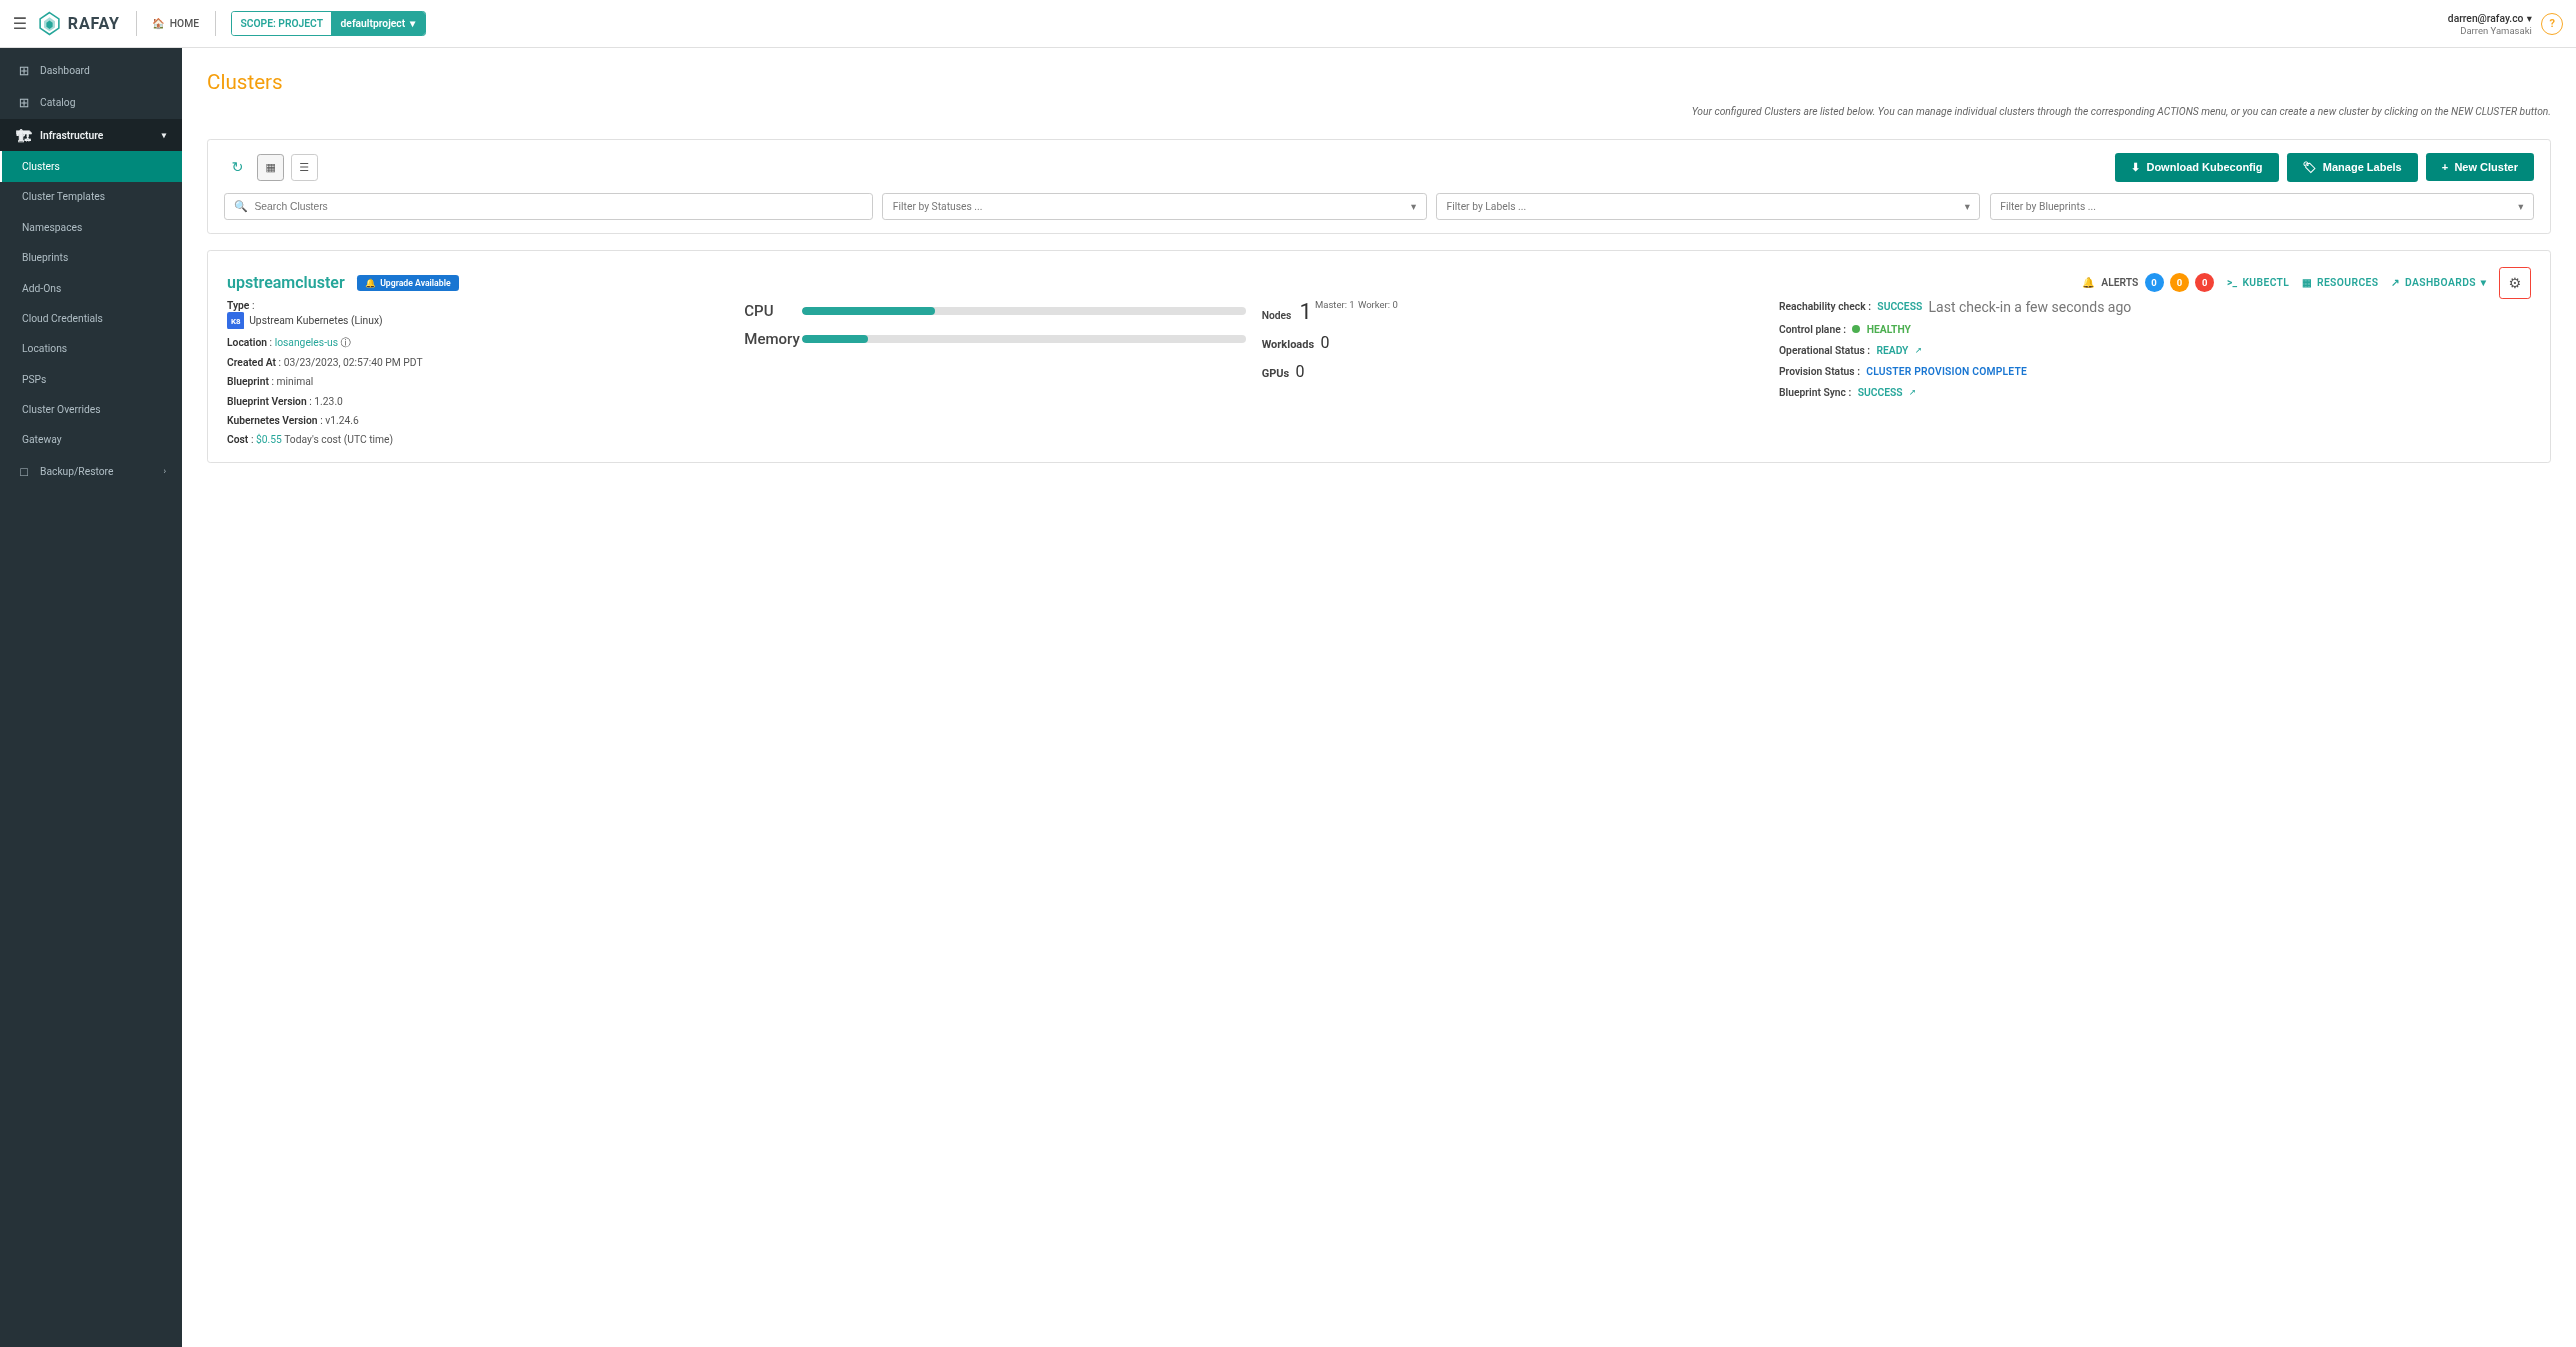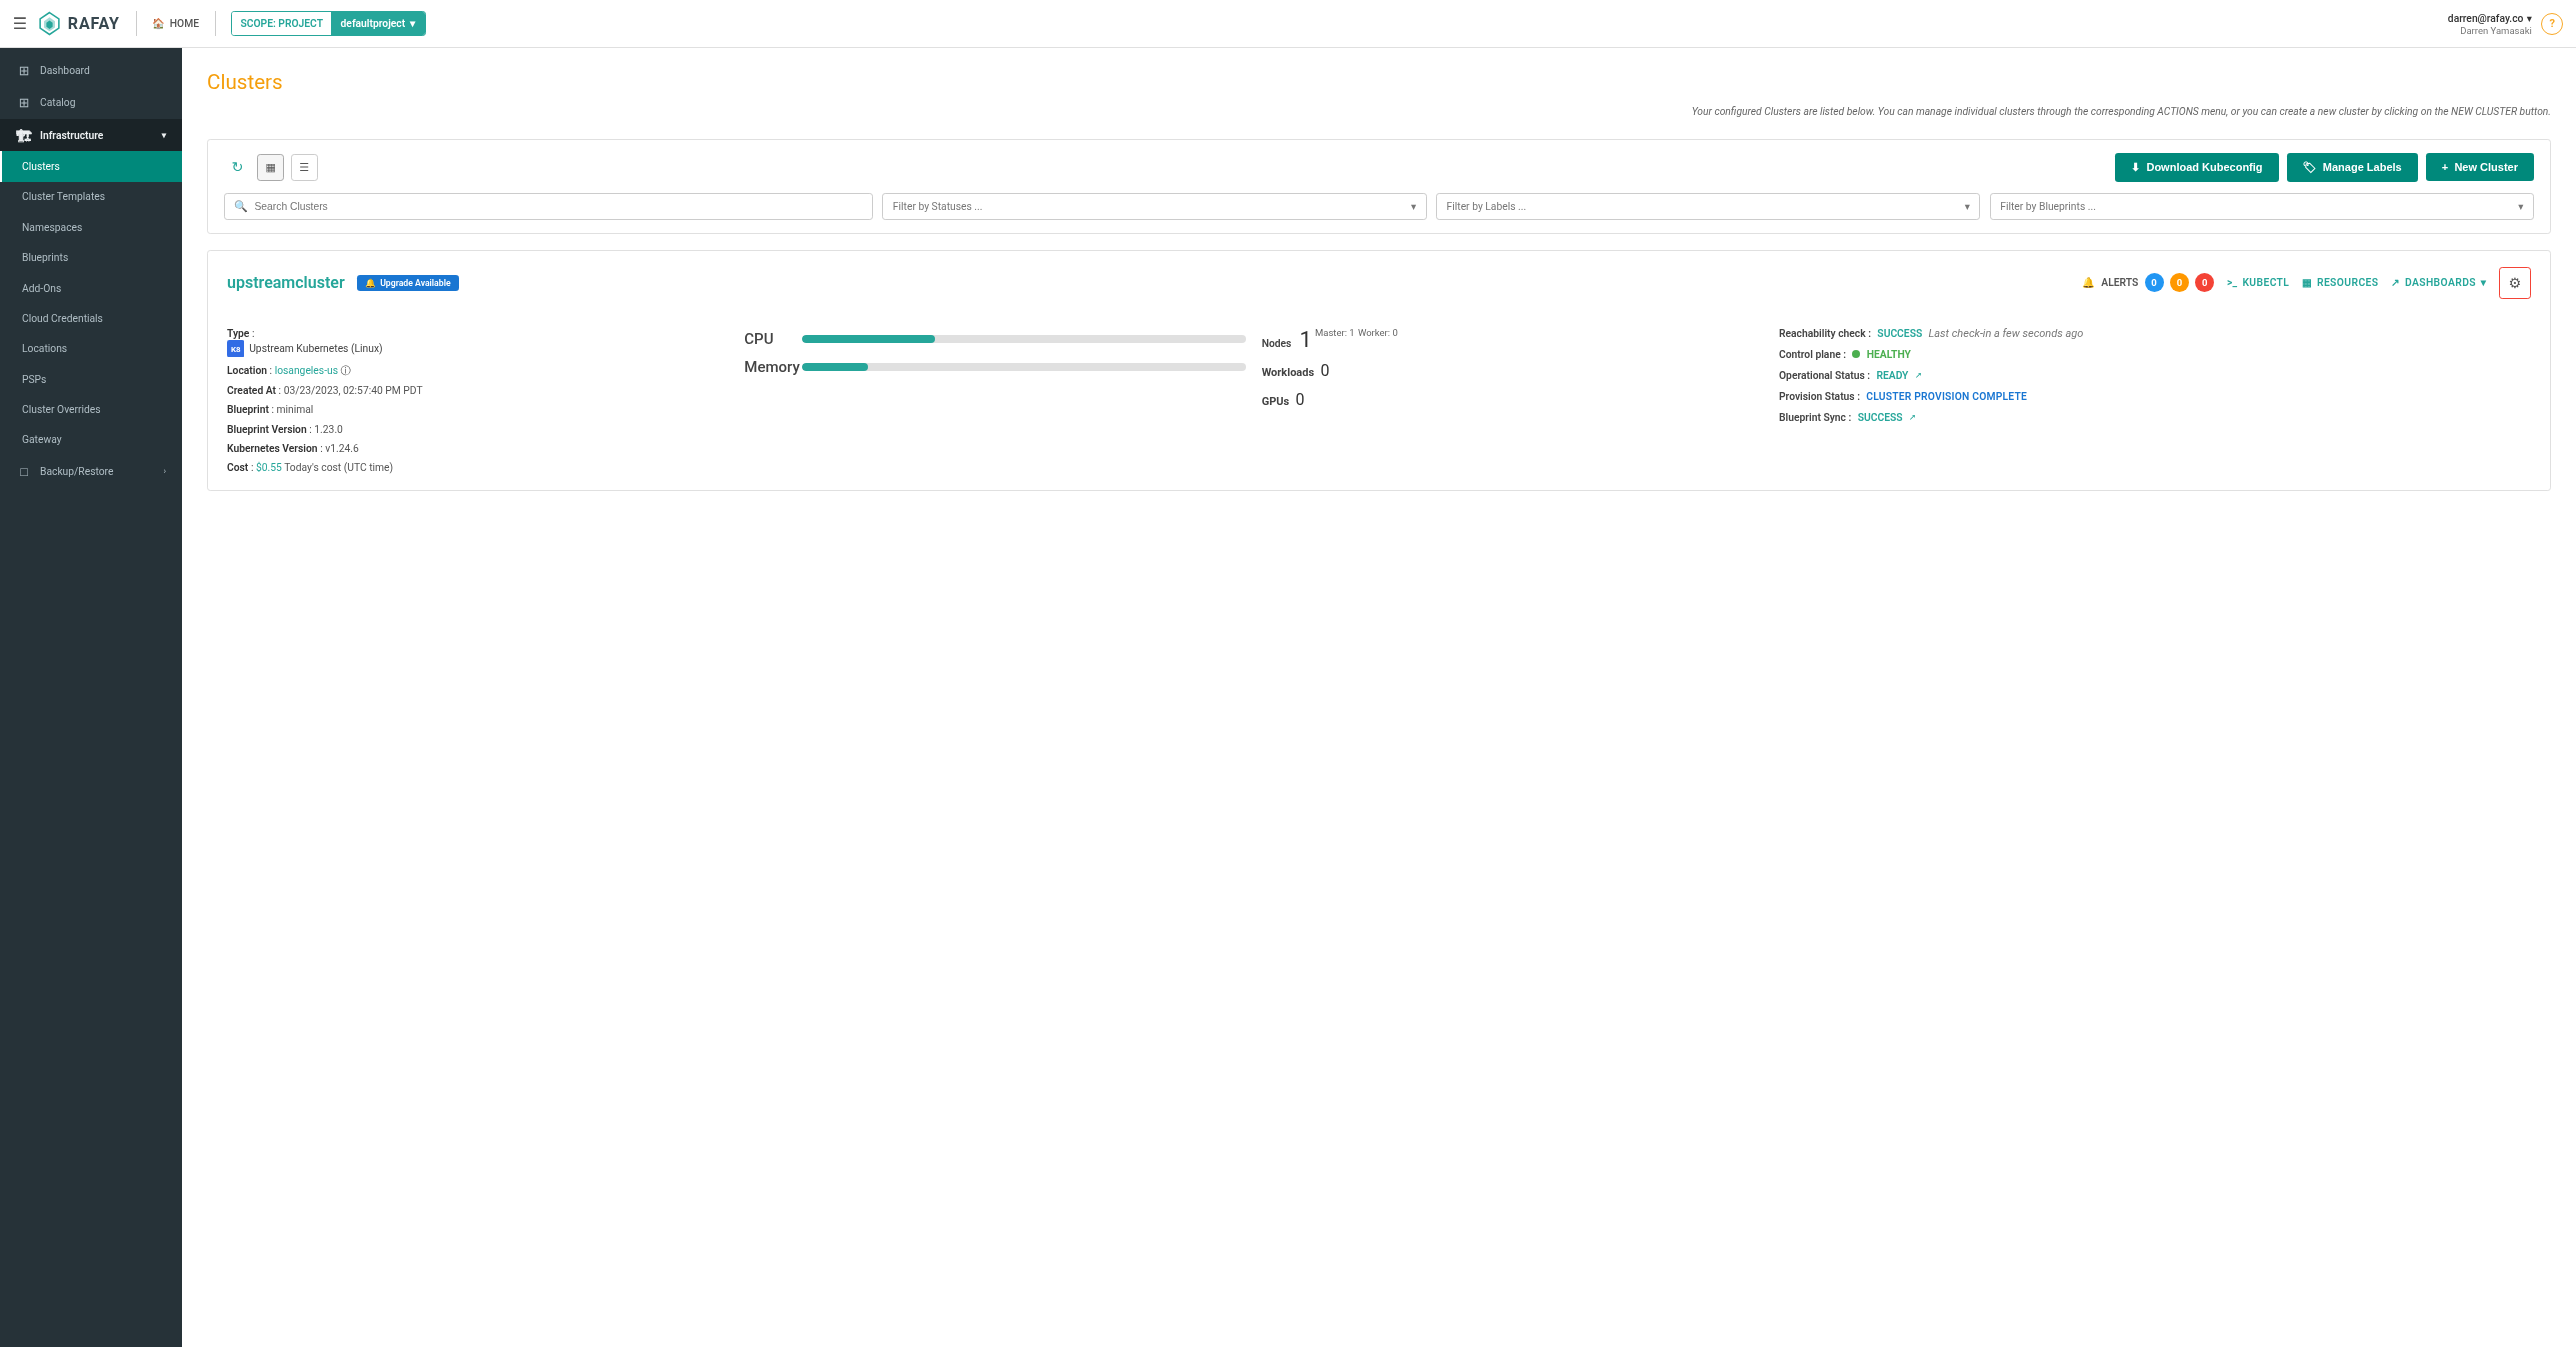--- a/index.html
+++ b/index.html
@@ -91,21 +91,21 @@
       display: flex; align-items: center; justify-content: space-between;
       border: 0.8px solid #ccc; border-radius: 3.2px; padding: 6.3px 9.5px;
       flex: 1; background: #fff; cursor: pointer; font-size: 10.3px; color: #777;
     }
 
     
     .cluster-card {
       border: 0.8px solid #e0e0e0; border-radius: 3.2px; padding: 16px 19px;
       background: #fff; margin-bottom: 12.7px;
     }
-    .cluster-header { display: flex; align-items: center; gap: 12.7px; margin-bottom: 28px; position: relative; }
+    .cluster-header { display: flex; align-items: center; gap: 12.7px; margin-bottom: 0; position: relative; }
     .cluster-name { font-size: 16px; color: #26a69a; font-weight: 600; cursor: pointer; }
     .upgrade-badge {
       background: #1976d2; color: #fff; font-size: 8.7px; font-weight: 600;
       padding: 3.2px 8px; border-radius: 3.2px; display: flex; align-items: center; gap: 4px;
     }
     .cluster-actions { margin-left: auto; display: flex; align-items: center; gap: 12.7px; }
     .alert-section { display: flex; align-items: center; gap: 6.3px; color: #555; font-size: 10.3px; font-weight: 600; cursor: pointer; }
     .alert-badge {
       width: 19px; height: 19px; border-radius: 50%; display: flex; align-items: center;
       justify-content: center; font-size: 9.5px; font-weight: 700; color: #fff;
@@ -153,21 +153,21 @@
 
     
     .status-section { display: flex; flex-direction: column; gap: 8px; }
     .status-row { display: flex; align-items: center; gap: 6.3px; font-size: 10.3px; }
     .status-label { color: #444; font-weight: 600; }
     .status-value { color: #26a69a; font-weight: 600; }
     .status-value.success { color: #26a69a; }
     .status-value.healthy { color: #4caf50; font-weight: 700; }
     .status-value.ready { color: #26a69a; }
     .status-value.provision { color: #1976d2; font-weight: 600; letter-spacing: 0.2px; }
-    .status-detail { color: #777; font-size: 11px; font-style: italic; }
+    .status-detail { color: #777; font-size: 14px; }
     .green-dot { width: 8px; height: 8px; background: #4caf50; border-radius: 50%; display: inline-block; }
     .external-link { color: #26a69a; font-size: 8.7px; cursor: pointer; }
   </style>
 </head>
 <body>
 
 <div class="navbar">
   <div class="navbar-left">
     <span class="hamburger">☰</span>
     <div class="logo">

